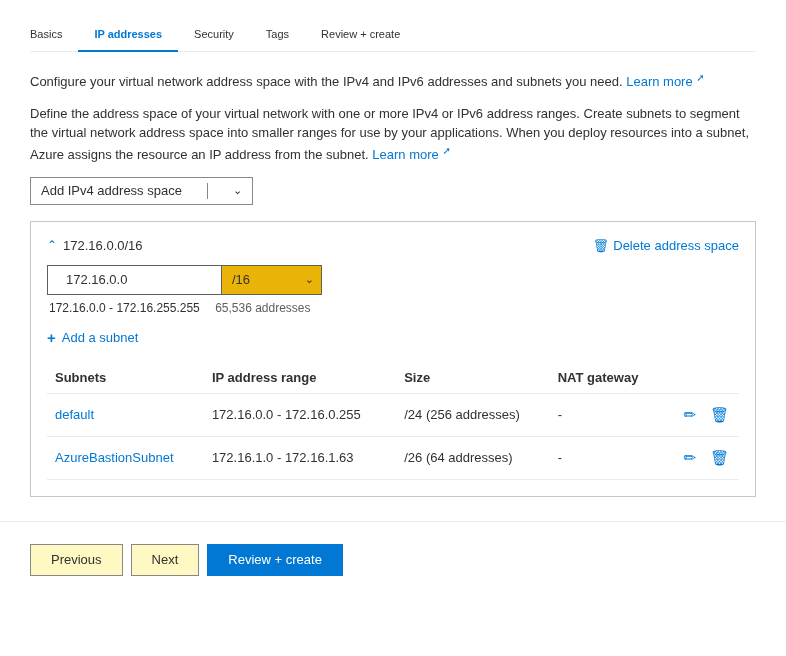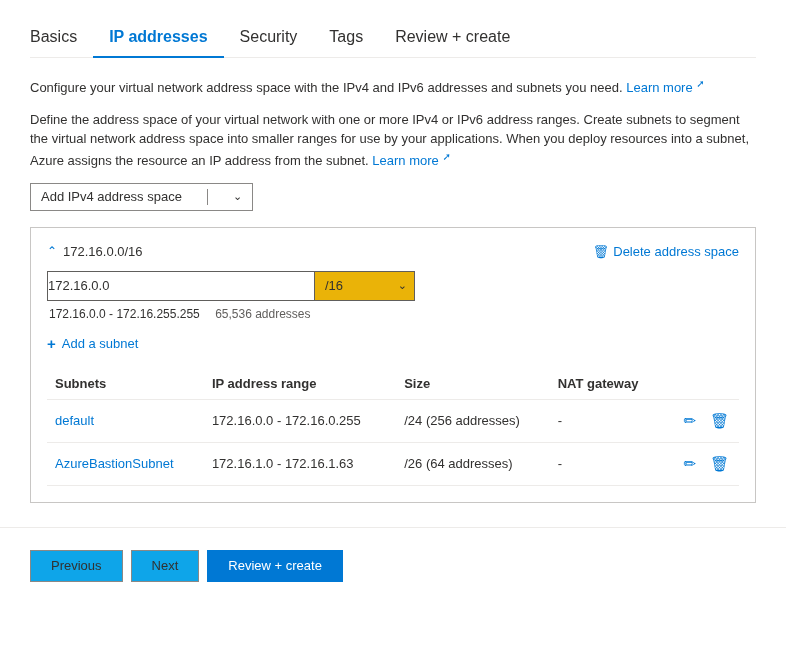--- a/index.html
+++ b/index.html
@@ -38,21 +38,21 @@
     .tabs-row {
       display: flex;
       align-items: center;
       border-bottom: 1px solid #edebe9;
       margin-bottom: 18px;
       gap: 0;
     }
     .tab {
       padding: 8px 16px 10px 16px;
       cursor: pointer;
-      font-size: 16px;
+      font-size: 11px;
       color: #323130;
       border-bottom: 2px solid transparent;
       margin-bottom: -1px;
       white-space: nowrap;
     }
     .tab:first-child { padding-left: 0; }
     .tab.active {
       color: #0078d4;
       border-bottom: 2px solid #0078d4;
       font-weight: 600;
@@ -130,23 +130,23 @@
       gap: 4px;
     }
     .address-input-row {
       display: flex;
       align-items: center;
       gap: 0;
       margin-bottom: 6px;
     }
     .address-input {
       border: 1px solid #605e5c;
-      padding: 4px 0;
-      font-size: 13px;
-      width: 268px;
+      padding: 4px 18px;
+      font-size: 13px;
+      width: 175px;
       height: 30px;
       outline: none;
       color: #323130;
     }
     .address-range-text {
       font-size: 12px;
       color: #323130;
       margin-bottom: 14px;
       padding-left: 2px;
     }
@@ -214,21 +214,21 @@
       margin-bottom: 16px;
     }
     .footer-buttons {
       display: flex;
       align-items: center;
       gap: 8px;
       padding-top: 6px;
     }
     .btn-secondary {
       border: 1px solid #8a8886;
-      background: #0ea5e9;
+      background: #fef9c3;
       padding: 6px 20px;
       font-size: 13px;
       cursor: pointer;
       color: #323130;
       height: 32px;
     }
     .btn-primary {
       border: 1px solid #0078d4;
       background: #0078d4;
       padding: 6px 20px;

